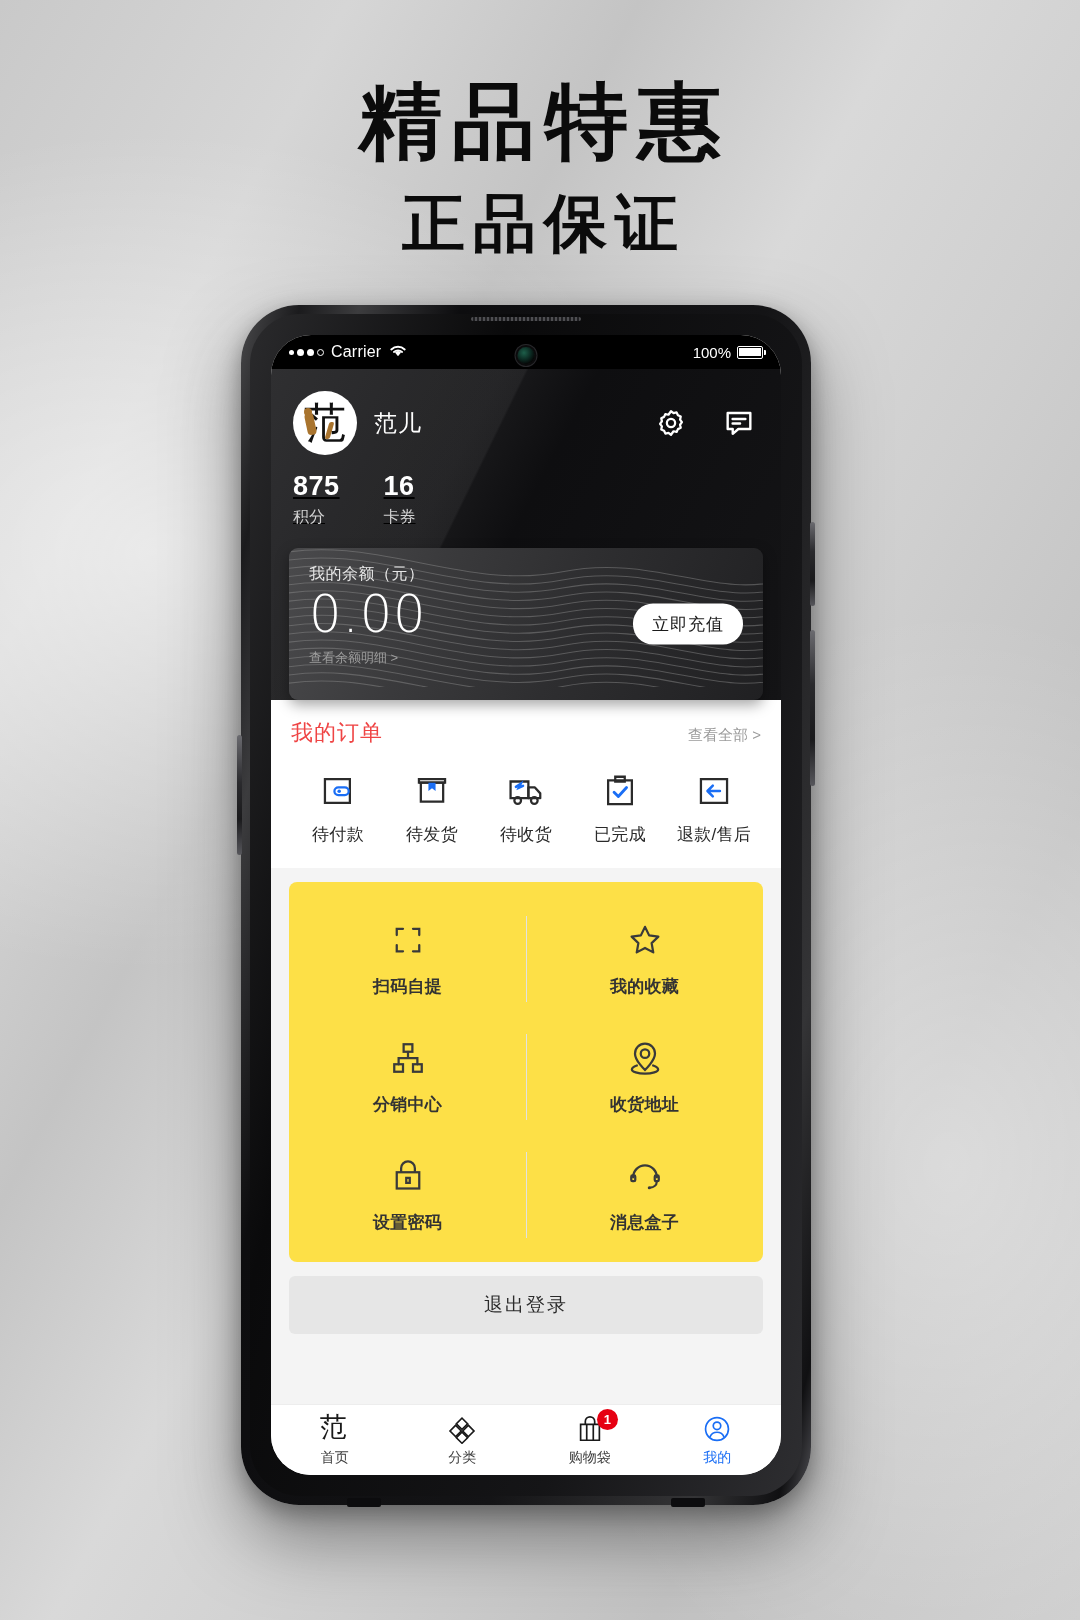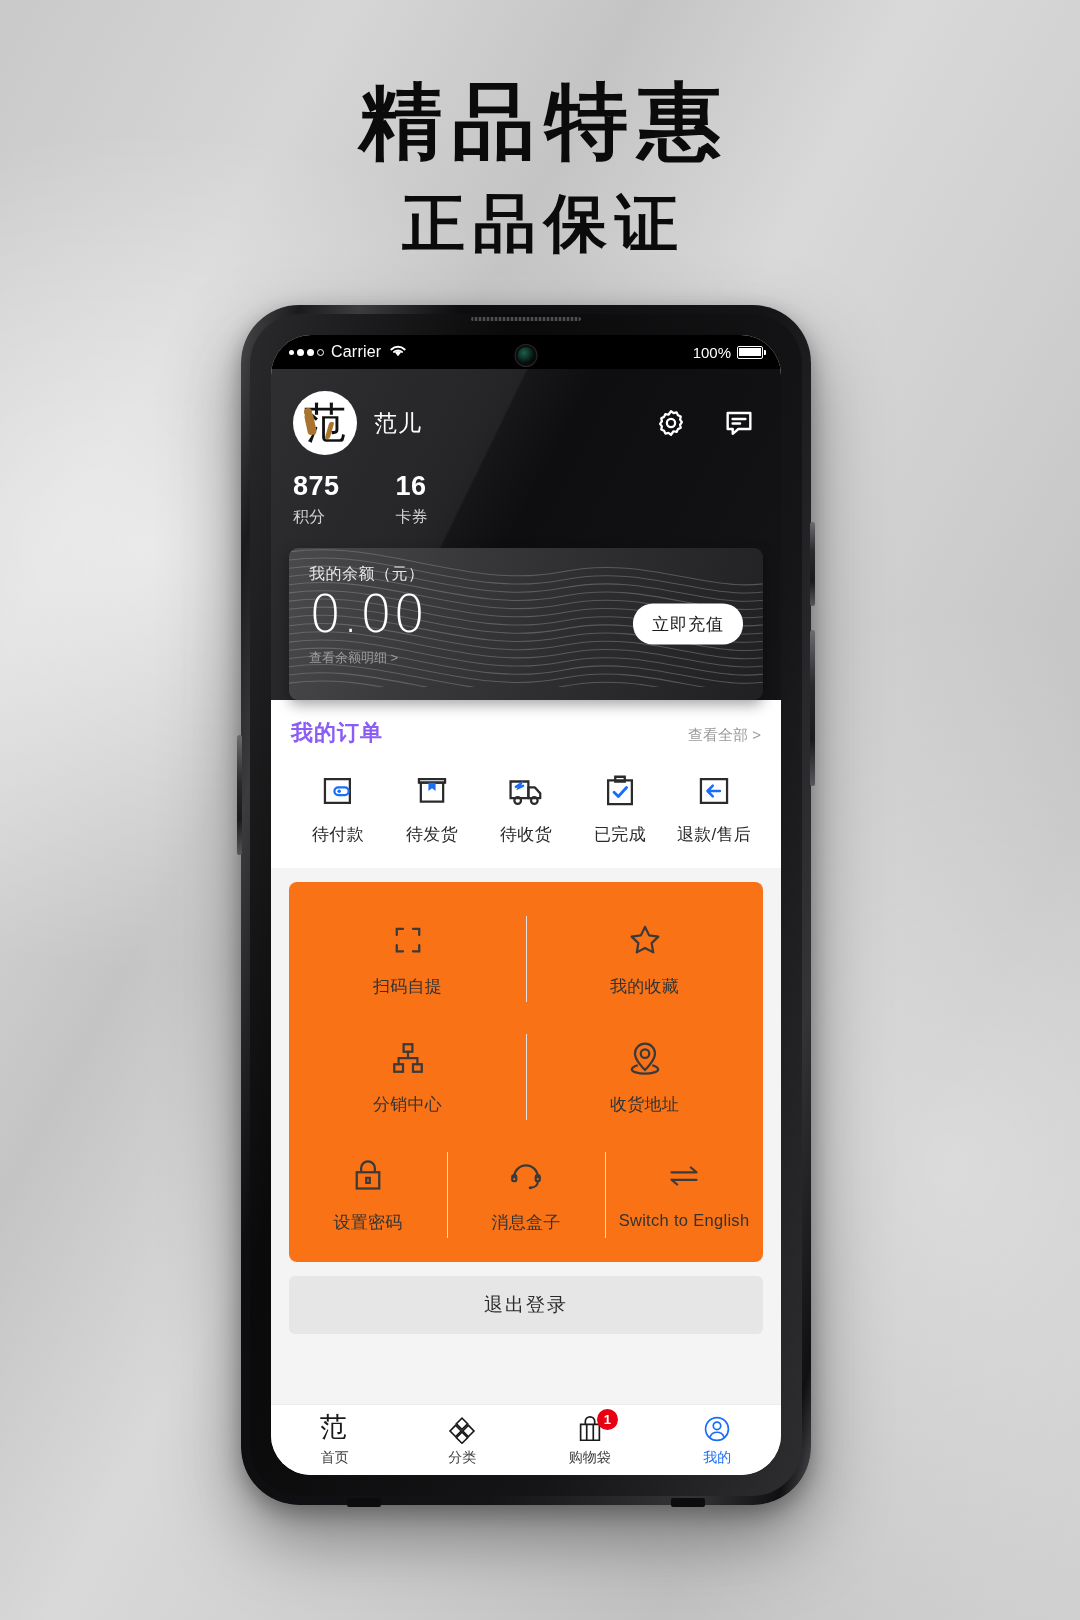--- a/index.html
+++ b/index.html
@@ -90,21 +90,21 @@
   .avatar .accent { position:absolute; left:13px; top:22px; width:9px; height:22px; z-index:3;
                     background:#a9742e; border-radius:4px; transform:rotate(-12deg); }
   .avatar .accent2 { position:absolute; left:11px; top:17px; width:8px; height:8px; border-radius:50%;
                     background:#a9742e; z-index:3;}
   .avatar .accent3 { position:absolute; left:34px; top:31px; width:5px; height:17px; z-index:4;
                     background:#a9742e; transform:skewX(-16deg); border-radius:2px; }
   .uname { color:#fff; font-size:23px; margin-left:17px; letter-spacing:1px; }
   .head-icons { margin-left:auto; display:flex; align-items:center; gap:36px; padding-right:4px;}
   .hicon { width:32px; height:32px; color:#fff; }
 
-  .stats { display:flex; padding:16px 22px 22px 22px; gap:56px; position:relative; z-index:2;}
+  .stats { display:flex; padding:16px 22px 22px 22px; gap:44px; position:relative; z-index:2;text-decoration:underline;}
   .stat .num { color:#fff; font-size:27px; font-weight:700; letter-spacing:.5px; }
   .stat .lbl { color:#d2d2d2; font-size:16px; margin-top:5px; }
 
   
   .balance-wrap { padding:0 18px; position:relative; z-index:3; margin-top:-2px; }
   .balance { position:relative; height:152px; border-radius:9px; overflow:hidden;
              background:linear-gradient(112deg,#4a4a4c 0%,#3a3a3c 30%,#2e2e30 58%,#202022 100%);
              box-shadow:0 5px 14px rgba(0,0,0,.35); }
   .waves { position:absolute; inset:0; opacity:.55; }
   .bal-content { position:relative; z-index:2; padding:16px 20px; height:100%; }
@@ -112,30 +112,30 @@
   .bal-amount { color:#fff; font-size:51px; font-weight:300; line-height:1.1; margin-top:2px;
                 font-family:"DejaVu Sans",sans-serif; letter-spacing:1px; }
   .bal-link { color:#9d9d9d; font-size:13px; margin-top:6px; }
   .topup { position:absolute; right:20px; top:50%; transform:translateY(-50%);
            background:#fff; color:#1b1b1b; border:none; border-radius:20px;
            padding:9px 19px; font-size:17px; font-family:inherit; letter-spacing:1px; z-index:3;}
 
   
   .orders { background:#fff; padding:20px 20px 22px 20px; margin-top:-50px; padding-top:68px; }
   .sec-head { display:flex; align-items:baseline; }
-  .sec-title { font-size:22px; color:#8b5cf6; font-weight:700; letter-spacing:1px; }
+  .sec-title { font-size:22px; color:#ef4444; font-weight:400; letter-spacing:1px; }
   .sec-more { margin-left:auto; font-size:15px; color:#9b9b9b; }
   .order-row { display:flex; justify-content:space-between; margin-top:24px; }
   .order-item { display:flex; flex-direction:column; align-items:center; width:20%; }
   .order-item .ic { width:38px; height:38px; }
   .order-item .tx { margin-top:13px; font-size:17px; color:#2a2a2a; letter-spacing:.3px; }
 
   
   .menu-wrap { padding:14px 18px 0 18px; }
-  .menu { background:#f97316; border-radius:8px; padding:20px 0 6px 0; }
+  .menu { background:#fde047; border-radius:8px; padding:20px 0 6px 0;font-weight:bold; }
   .mrow { display:flex; }
   .mcell { flex:1; display:flex; flex-direction:column; align-items:center;
            padding:18px 0 22px 0; position:relative; }
   .mcell + .mcell:before { content:""; position:absolute; left:0; top:14px; bottom:18px;
            width:1px; background:#e2e2e2; }
   .mcell .ic { width:40px; height:40px; }
   .mcell .tx { margin-top:15px; font-size:17px; color:#333; letter-spacing:.3px; white-space:nowrap;}
   .mcell .tx.en { font-size:16.5px; }
 
   
@@ -403,29 +403,20 @@
                   <svg width="40" height="40" viewBox="0 0 32 32" fill="none" stroke="#3a3a3a" stroke-width="1.8">
                     <path d="M6.5 17a9.5 9.5 0 0119 0" stroke-linecap="round"></path>
                     <rect x="5" y="15.5" width="3.2" height="4.6" rx="1"></rect>
                     <rect x="23.8" y="15.5" width="3.2" height="4.6" rx="1"></rect>
                     <path d="M25.4 20.3c0 3.3-2.8 4.8-5.2 5" stroke-linecap="round"></path>
                     <circle cx="19.4" cy="25.4" r="1.2" fill="#3a3a3a" stroke="none"></circle>
                   </svg>
                 </span>
                 <span class="tx">消息盒子</span>
               </div>
-              <div class="mcell">
-                <span class="ic">
-                  <svg width="40" height="40" viewBox="0 0 32 32" fill="none" stroke="#3a3a3a" stroke-width="1.8" stroke-linecap="round" stroke-linejoin="round">
-                    <path d="M6 13h20M21.5 9.2L26 13"></path>
-                    <path d="M26 19H6M10.5 22.8L6 19"></path>
-                  </svg>
-                </span>
-                <span class="tx en">Switch to English</span>
-              </div>
             </div>
 
           </div>
         </div>
 
         <div class="logout-wrap">
           <button class="logout">退出登录</button>
         </div>
 
         <div class="tabbar">

